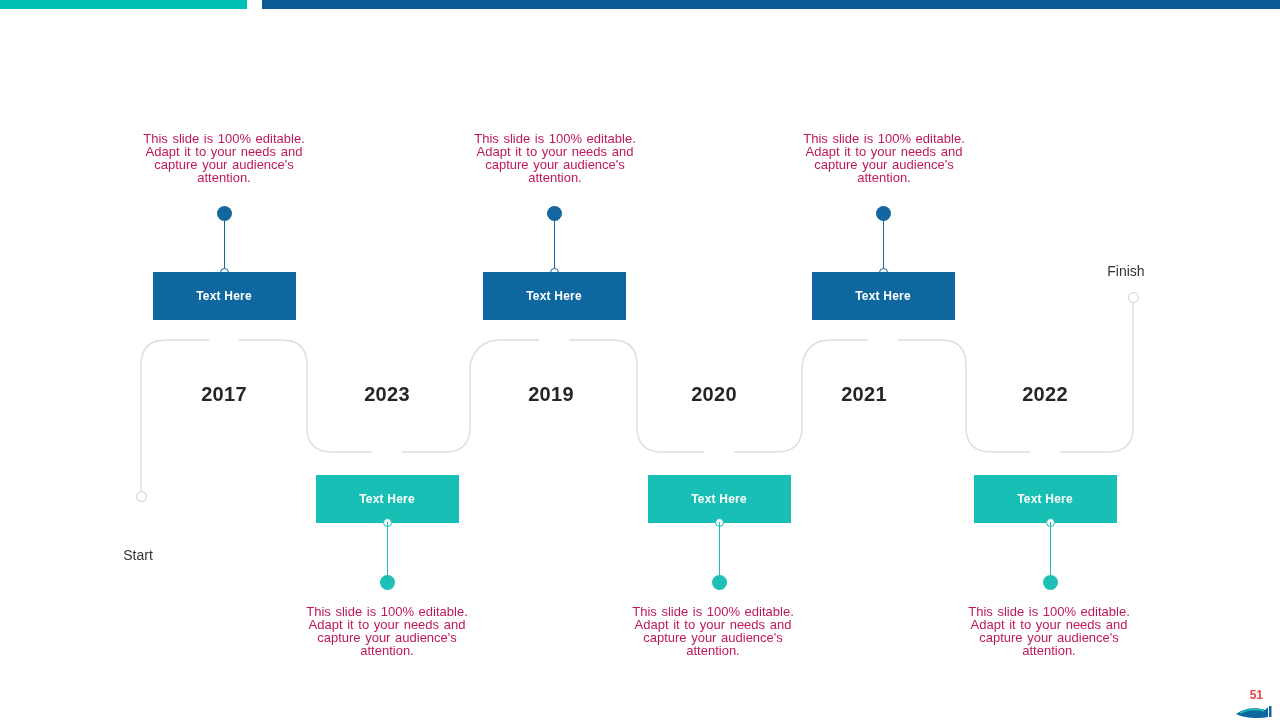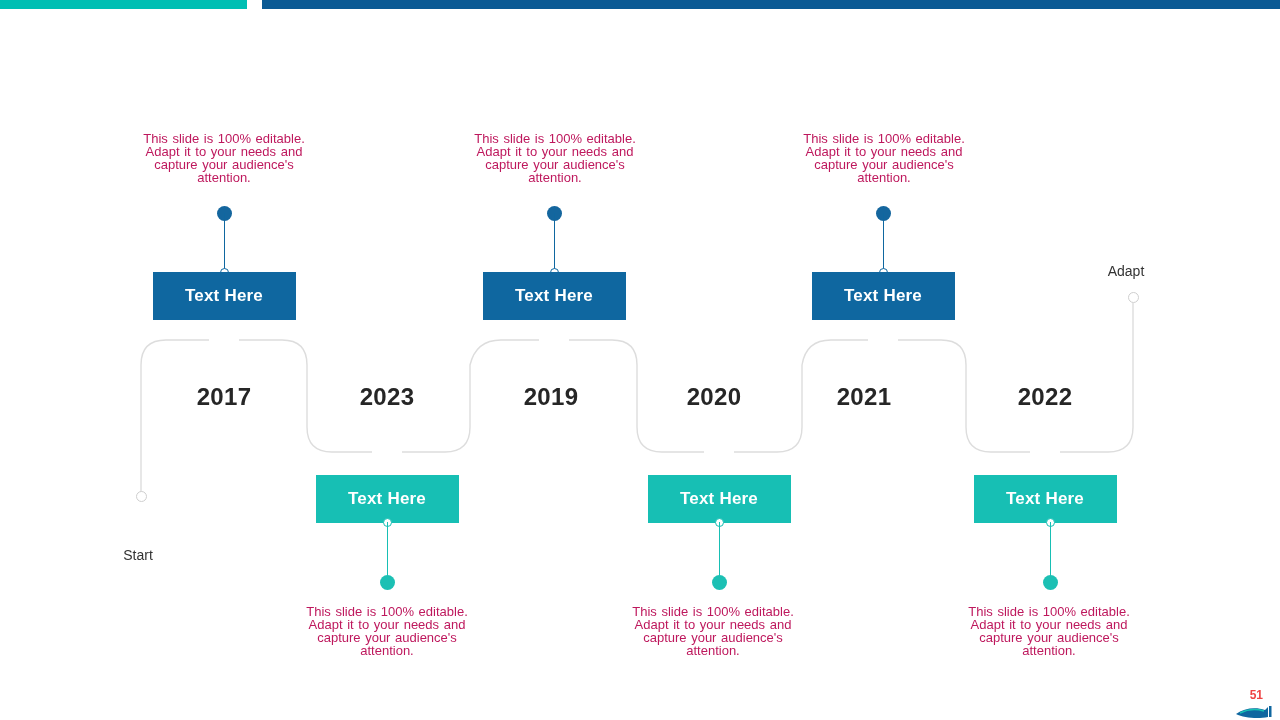--- a/index.html
+++ b/index.html
@@ -39,35 +39,35 @@
     pointer-events: none;
   }
 
   
   .year {
     position: absolute;
     top: 383px;
     width: 120px;
     margin-left: -60px;
     text-align: center;
-    font-size: 24px;
+    font-size: 20px;
     font-weight: bold;
     color: #262626;
     letter-spacing: 0.3px;
   }
 
   
   .box {
     position: absolute;
     width: 143px; height: 48px;
     margin-left: -71.5px;
     display: flex;
     align-items: center;
     justify-content: center;
-    font-size: 17px;
+    font-size: 12px;
     font-weight: bold;
     color: #ffffff;
     letter-spacing: 0.2px;
   }
   .box-blue { background: #0f67a0; top: 272px; }
   .box-teal { background: #17bfb4; top: 475px; }
 
   
   .stem {
     position: absolute;
@@ -167,21 +167,21 @@
       <path d="M898,340 L941,340 Q966,340 966,365 L966,427 Q966,452 991,452 L1030,452"></path>
 
       <path d="M1060,452 L1108,452 Q1133,452 1133,427 L1133,303"></path>
     </g>
   </svg>
 
   <div class="endcap-ring" style="left:141px; top:491px;"></div>
   <div class="endcap-label" style="left:138px; top:515px;margin-top:32px;">Start</div>
 
   <div class="endcap-ring" style="left:1133px; top:292px;"></div>
-  <div class="endcap-label" style="left:1126px; top:263px;">Adapt</div>
+  <div class="endcap-label" style="left:1126px; top:263px;">Finish</div>
 
   <div class="caption" style="left:224px; top:132px;">This slide is 100% editable. Adapt it to your needs and capture your audience's attention.</div>
   <div class="dot dot-blue" style="left:224px; top:206px;"></div>
   <div class="stem stem-blue" style="left:224px; top:213px; height:62px;"></div>
   <div class="ring" style="left:224px; top:268px;"></div>
   <div class="box box-blue" style="left:224px;">
     <span>Text Here</span>
   </div>
   <div class="year" style="left:224px;">2017</div>
 

